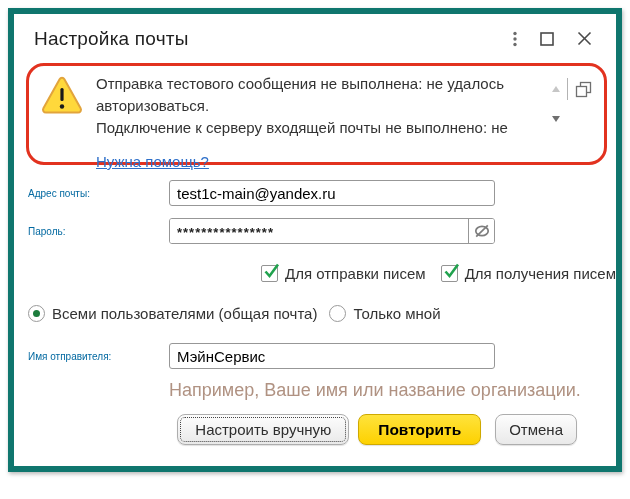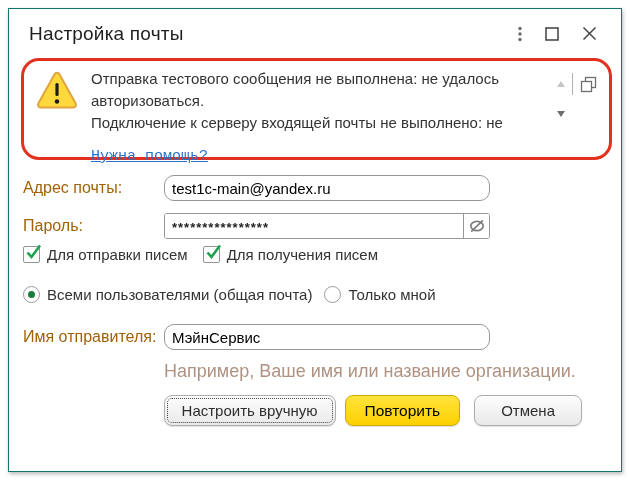--- a/index.html
+++ b/index.html
@@ -1,51 +1,51 @@
 <!DOCTYPE html>
 <html style="--accent-green: #22a24c; --alert-red: #e2321f; --link-blue: #2d6fc9; --primary-yellow: #fdd100; --hint-color: #b09282;"><head>
 <meta charset="utf-8">
 <style>
   html,body{margin:0;padding:0;background:#ffffff;width:630px;height:499px;overflow:hidden;
     font-family:"Liberation Sans","DejaVu Sans",sans-serif;}
   *{box-sizing:border-box;}
   .dialog{position:absolute;left:8px;top:8px;width:614px;height:464px;background:#fff;
-    border:1px solid #0f766e;box-shadow:1px 2px 4px rgba(0,0,0,.28);}
+    border:6px solid #0f766e;box-shadow:1px 2px 4px rgba(0,0,0,.28);}
   
   .titlebar{height:49px;display:flex;align-items:center;padding:0 24px 0 20px;}
   .title{font-size:19px;color:#1f1f1f;flex:1;letter-spacing:.2px;}
   .controls{display:flex;align-items:center;gap:23px;}
   .winbtn{background:none;border:none;padding:0;cursor:pointer;display:flex;align-items:center;justify-content:center;height:18px;}
   
   .alert{margin:0 9px 0 12px;border:3px solid var(--alert-red,#e2321f);border-radius:18px;
     height:102px;display:flex;padding:7px 6px 6px 12px;}
   .warn-svg{flex:0 0 42px;margin-top:3px;}
   .alert-body{flex:1;margin-left:13px;min-width:0;}
   .alert-text{font-size:15px;line-height:22px;color:#333;}
   .help{display:inline-block;margin-top:14px;font-size:15px;color:var(--link-blue,#2d6fc9);
-    text-decoration:underline;cursor:pointer;font-family:Liberation Mono, monospace;}
+    text-decoration:underline;cursor:pointer;}
   .alert-side{flex:0 0 46px;display:flex;flex-direction:column;padding-top:5px;}
   .side-row{display:flex;align-items:center;gap:7px;height:22px;}
   .tri-up{width:0;height:0;border-left:4px solid transparent;border-right:4px solid transparent;
     border-bottom:6px solid #c6c6c6;}
   .tri-down{width:0;height:0;border-left:4px solid transparent;border-right:4px solid transparent;
     border-top:6px solid #6f6f6f;margin:16px 0 0 0;}
   .vsep{width:1px;height:22px;background:#b3b3b3;}
   
   .frow{display:flex;align-items:center;margin-left:14px;}
-  .frow .flabel{width:141px;font-size:16px;color:#a16207;flex:0 0 141px;}
-  .tinput{width:326px;height:26px;border:1px solid #979797;border-radius:10px;
+  .frow .flabel{width:141px;font-size:10px;color:#0369a1;flex:0 0 141px;}
+  .tinput{width:326px;height:26px;border:1px solid #979797;border-radius:3px;
     padding:0 7px;font-size:15px;color:#000;font-family:"Liberation Sans","DejaVu Sans",sans-serif;outline:none;background:#fff;}
   .pwdwrap{width:326px;height:26px;border:1px solid #979797;border-radius:3px;display:flex;background:#fff;overflow:hidden;}
   .pwdin{flex:1;border:none;outline:none;padding:2px 0 0 7px;font-size:13px;font-weight:bold;
     letter-spacing:1px;color:#222;font-family:"Liberation Sans","DejaVu Sans",sans-serif;}
   .eyebtn{flex:0 0 26px;border:none;border-left:1px solid #979797;background:#fff;cursor:pointer;
     display:flex;align-items:center;justify-content:center;padding:0;}
   .ghead{margin:23px 0 0 14px;font-size:16.5px;font-weight:bold;color:var(--accent-green,#22a24c);}
-  .cbrow{display:flex;align-items:center;margin:7px 0 0 14px;}
+  .cbrow{display:flex;align-items:center;margin:21px 0 0 14px;justify-content:flex-end;}
   .cb{display:flex;align-items:center;cursor:pointer;}
   .cbbox{width:17px;height:17px;border:1px solid #949494;border-radius:2px;background:#fff;position:relative;flex:0 0 17px;}
   .cbbox svg{position:absolute;left:1px;top:-3px;overflow:visible;}
   .cb .cblabel{margin-left:7px;font-size:15px;color:#333;}
   .cb + .cb{margin-left:15px;}
   .rdrow{display:flex;align-items:center;margin:23px 0 0 14px;}
   .rd{display:flex;align-items:center;cursor:pointer;}
   .rdcirc{width:17px;height:17px;border:1px solid #9a9a9a;border-radius:50%;background:#fff;
     display:flex;align-items:center;justify-content:center;flex:0 0 17px;}
   .rddot{width:7px;height:7px;border-radius:50%;background:#1c7c3c;}
@@ -53,22 +53,22 @@
   .rd + .rd{margin-left:12px;}
   .namerow{margin-top:21px;}
   .hint{margin:11px 0 0 155px;font-size:18px;color:var(--hint-color,#b09282);}
   
   .footer{display:flex;justify-content:flex-end;align-items:center;margin-top:13px;padding-right:39px;}
   .btn{height:31px;border:1px solid #adadad;border-radius:8px;font-size:15px;color:#2e2e2e;
     background:linear-gradient(#fdfdfd,#e9e9e9);cursor:pointer;padding:0 17px;
     font-family:"Liberation Sans","DejaVu Sans",sans-serif;box-shadow:0 1px 1px rgba(0,0,0,.12);}
   .btn-focus{outline:1px dotted #444;outline-offset:-4px;}
   .btn-primary{background:linear-gradient(#ffe33c,var(--primary-yellow,#fdd100));border:1px solid #cfa900;
-    font-weight:normal;color:#000;margin-left:9px;padding:4px 19px;font-size:15.5px;}
-  .btn-cancel{margin-left:14px;padding:0 26px;}
+    font-weight:bold;color:#000;margin-left:9px;padding:4px 19px;font-size:15.5px;}
+  .btn-cancel{margin-left:14px;padding:0 13px;}
 </style>
 </head>
 <body>
 
 <div class="dialog">
 
   <div class="titlebar">
     <div class="title">Настройка почты</div>
     <div class="controls">
       <button class="winbtn" title="">

